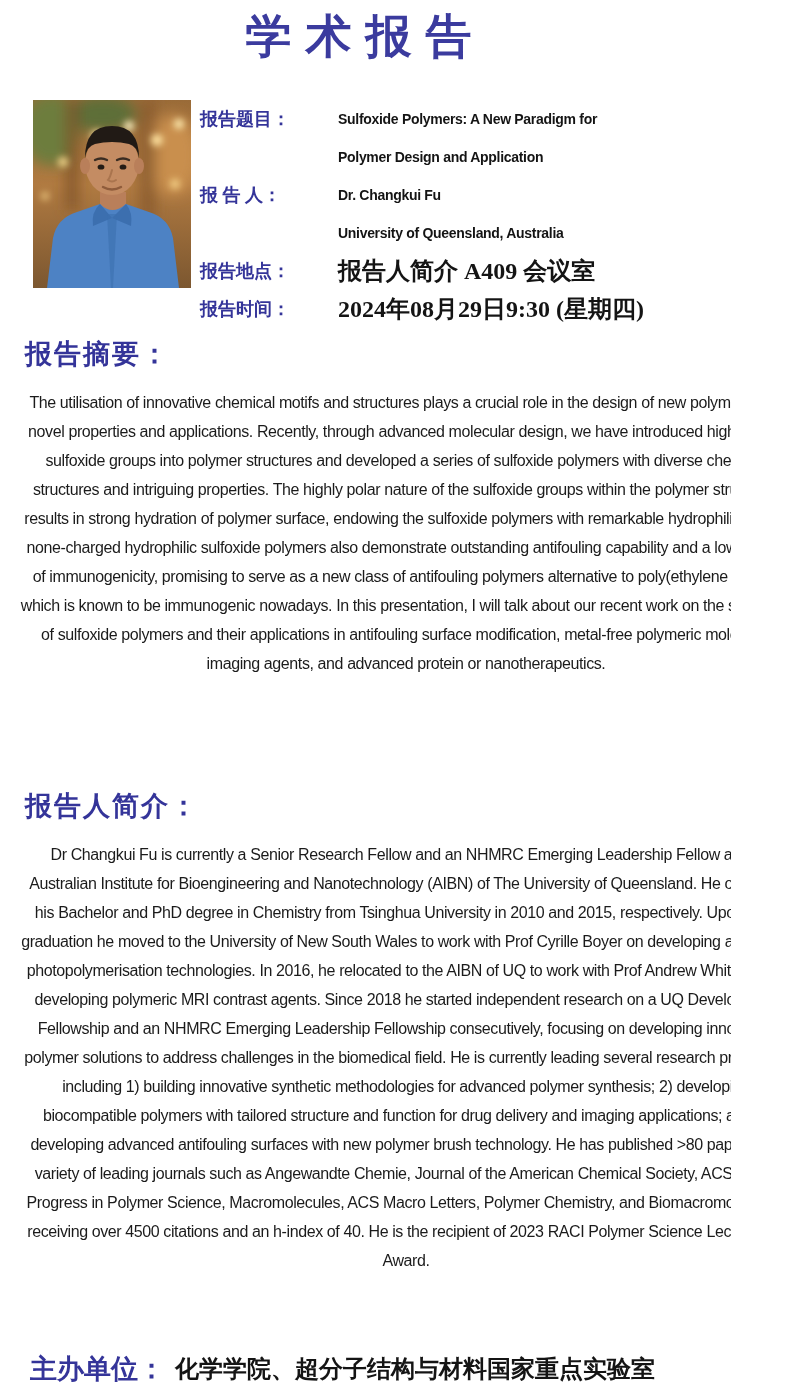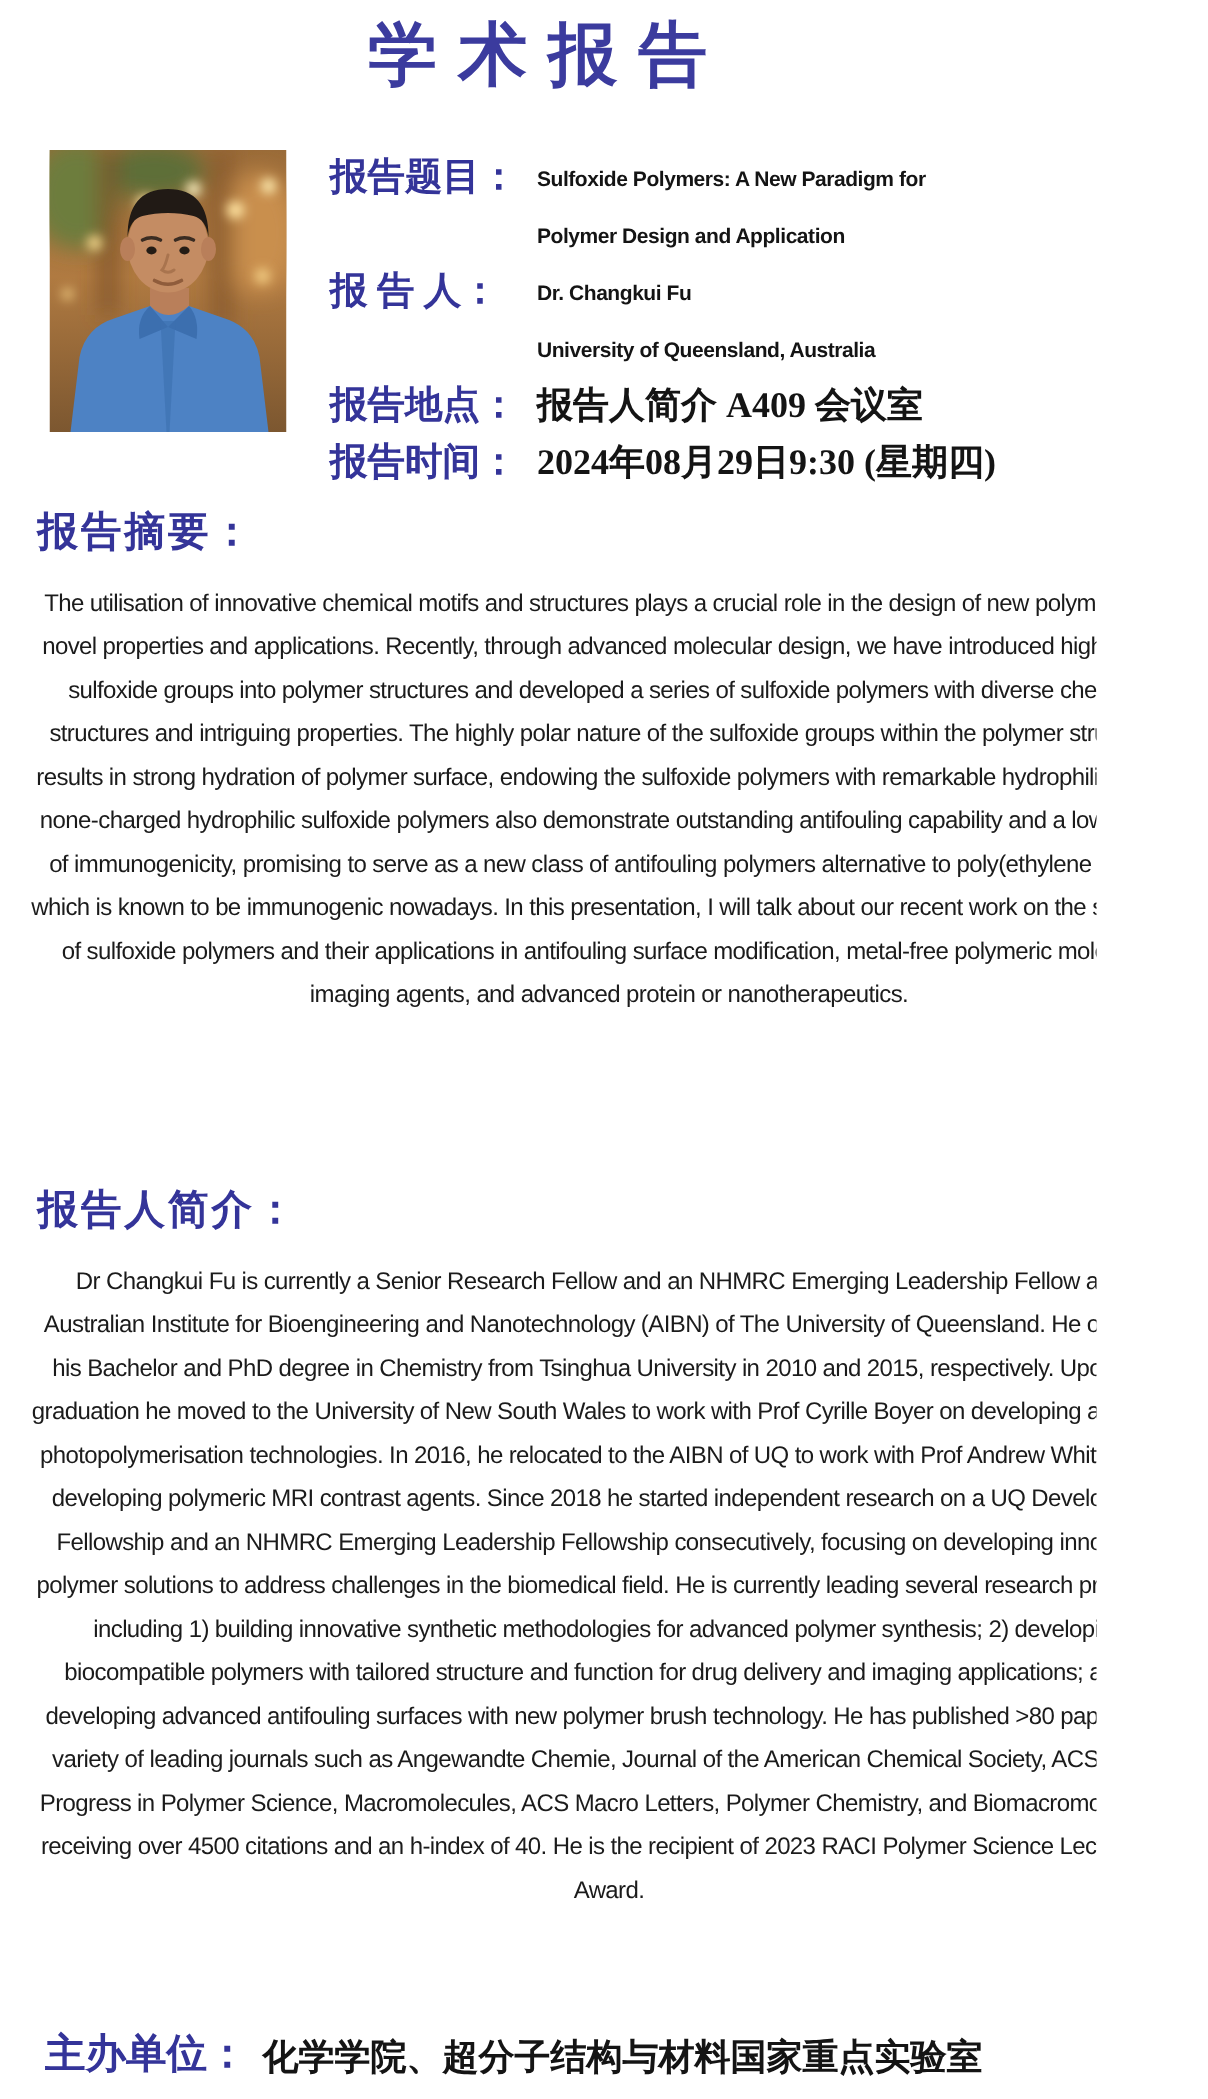--- a/index.html
+++ b/index.html
@@ -30,25 +30,24 @@
   .info-fields {
     position: absolute;
     left: 200px; top: 100px;
     width: 600px;
   }
   .info-row { display: flex; align-items: flex-start; }
   .info-label {
     flex: 0 0 138px;
     font-family: "Liberation Serif", serif;
     font-weight: bold;
-    font-size: 25px;
+    font-size: 18px;
     line-height: 38px;
     color: #343499;
     white-space: nowrap;
-    margin-left: 20px;
   }
   .info-value-en {
     font-family: "Liberation Sans", sans-serif;
     font-weight: bold;
     font-size: 14px;
     line-height: 38px;
     color: #141414;
     letter-spacing: -0.3px;
   }
   .info-value-cn {
@@ -79,21 +78,21 @@
     line-height: 29px;
     color: #1b1b1b;
     text-align: center;
   }
   .abstract-body { top: 388px; }
   .bio-body { top: 840px; }
   .poster-footer {
     position: absolute;
     left: 30px; top: 1351px;
     display: flex;
-    align-items: flex-end;
+    align-items: center;
     white-space: nowrap;
   }
   .footer-label {
     font-family: "Liberation Serif", serif;
     font-weight: bold;
     font-size: 27px;
     color: #343499;
   }
   .footer-value {
     font-family: "Liberation Serif", serif;

